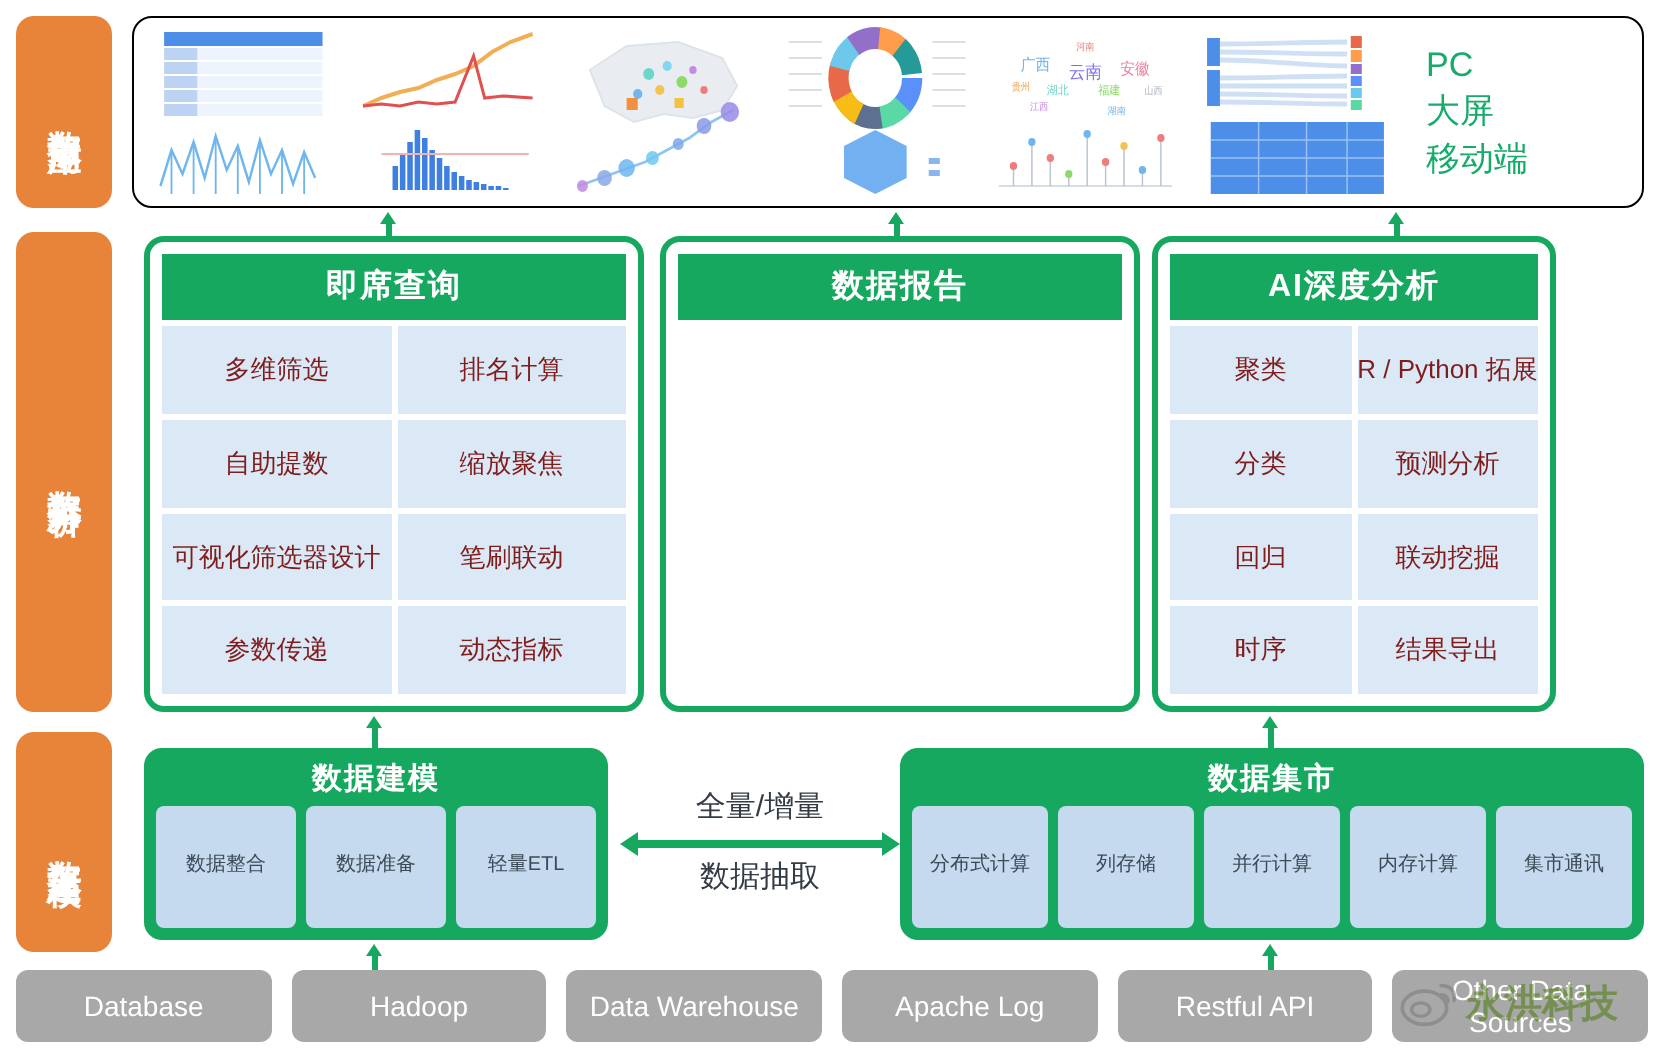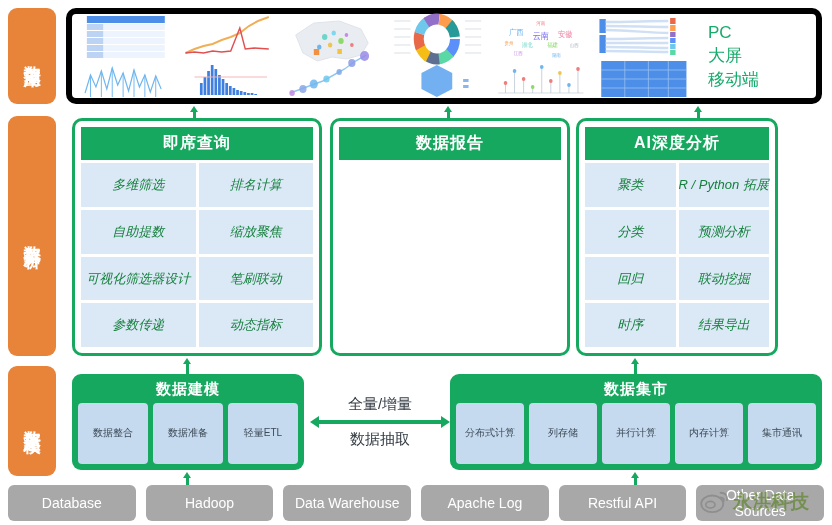--- a/index.html
+++ b/index.html
@@ -26,21 +26,21 @@
     font-weight:bold;
     line-height:1.15;
   }
   #rail-app{left:8px;top:8px;width:48px;height:96px;}
   #rail-ana{left:8px;top:116px;width:48px;height:240px;}
   #rail-mod{left:8px;top:366px;width:48px;height:110px;}
 
   
   .app-band{
     position:absolute;left:66px;top:8px;width:756px;height:96px;
-    border:6px solid #000000;border-radius:10px;
+    border:1px solid #000000;border-radius:10px;
     background:#ffffff;
     box-sizing:border-box;
     display:flex;align-items:stretch;
   }
   .thumbs{flex:1;display:flex;align-items:center;gap:4px;padding:3px 4px;box-sizing:border-box;}
   .thumb{flex:1;height:86px;position:relative;overflow:hidden;}
   .device-list{
     width:118px;display:flex;flex-direction:column;justify-content:center;
     padding-left:10px;box-sizing:border-box;
   }
@@ -64,23 +64,22 @@
     text-align:center;font-size:16px;font-weight:bold;
     padding:6px 0;letter-spacing:1px;
     flex:0 0 auto;
   }
   .panel-grid{
     flex:1;display:grid;grid-template-columns:1fr 1fr;
     gap:3px;margin-top:3px;
   }
   .cell{
     display:flex;align-items:center;justify-content:center;text-align:center;
-    font-size:13px;color:#15803d;line-height:1.2;padding:0;
+    font-size:13px;color:#7f1d1d;line-height:1.2;padding:0;
     box-sizing:border-box;
-    font-style:italic;
   }
   .cell.blue{background:#dbe8f6;}
   .cell.olive{background:#e3e9db;}
 
   
   .mbox{
     position:absolute;top:374px;height:96px;
     background:#16a85f;border-radius:9px;
     box-sizing:border-box;padding:4px 6px 6px 6px;
     display:flex;flex-direction:column;

